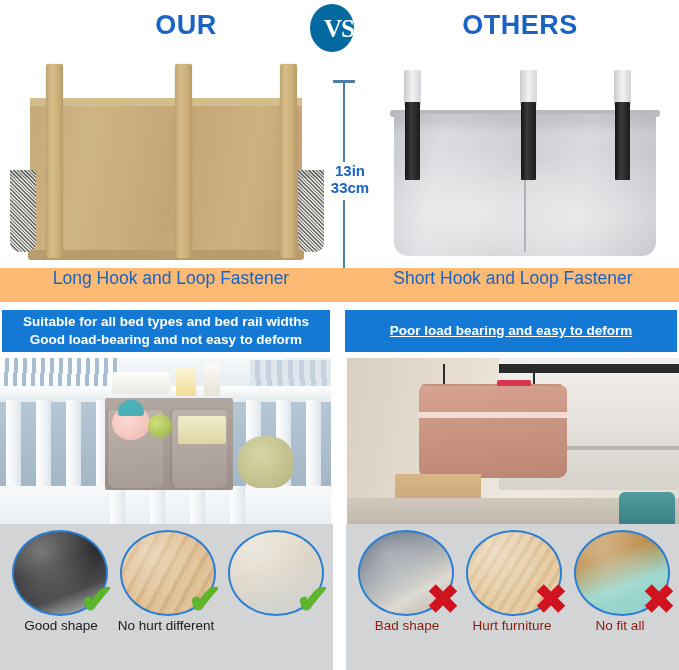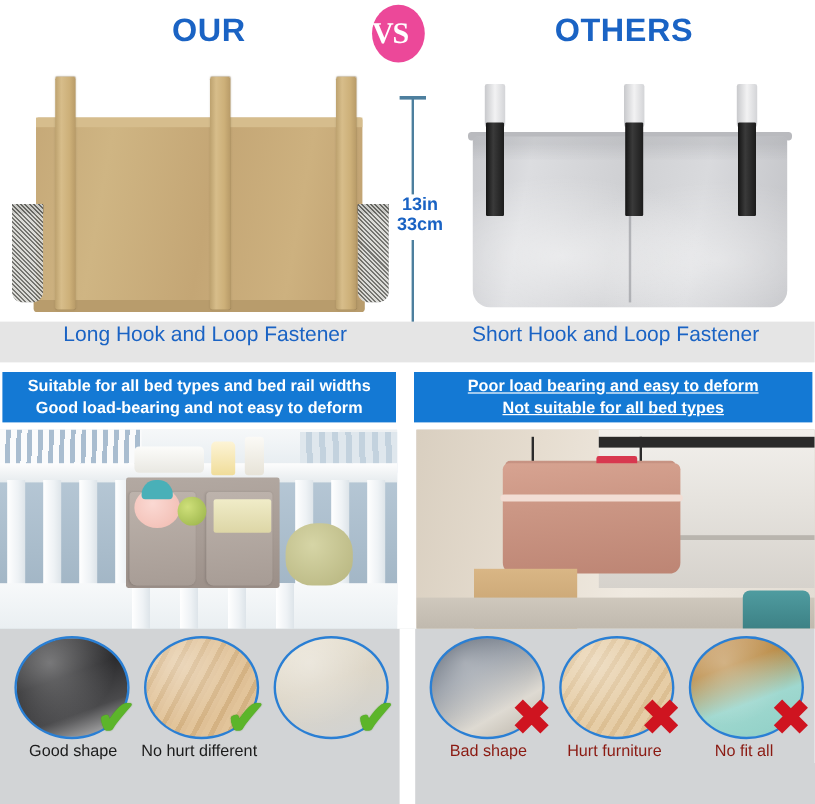--- a/index.html
+++ b/index.html
@@ -8,31 +8,31 @@
     background:#ffffff;
     font-family:"Liberation Sans", sans-serif;
     overflow:hidden;
     position:relative;
   }
   .page{position:relative;width:679px;height:670px;}
 
   
   .header{position:absolute;left:0;top:0;width:679px;height:58px;background:#fff;}
   .hdr-our{
-    position:absolute;left:104px;top:10px;width:140px;text-align:center;
+    position:absolute;left:116px;top:10px;width:140px;text-align:center;
     font-size:27px;font-weight:bold;color:#1a63c4;letter-spacing:.5px;
   }
   .hdr-others{
     position:absolute;left:430px;top:10px;width:180px;text-align:center;
     font-size:27px;font-weight:bold;color:#1a63c4;letter-spacing:.5px;
   }
   .vs-badge{
     position:absolute;left:310px;top:4px;width:44px;height:48px;
-    background:#ec4899;border-radius:50%;
-    display:flex;align-items:center;justify-content:flex-start;
+    background:#0369a1;border-radius:50%;
+    display:flex;align-items:center;justify-content:flex-end;
   }
   .vs-badge span{
     font-family:"Liberation Serif", serif;
     color:#fff;font-size:25px;font-weight:bold;line-height:1;
     letter-spacing:-1px;
   }
 
   
   .prod-row{position:absolute;left:0;top:58px;width:679px;height:212px;background:#fff;}
 
@@ -95,21 +95,21 @@
     background:linear-gradient(90deg,#c8c9cc,#f2f2f3,#d3d4d7);
     border-radius:2px;
   }
   .strap-grey-black{
     position:absolute;top:40px;width:15px;height:78px;
     background:linear-gradient(90deg,#141414,#3a3a3a 40%,#1c1c1c);
     border-radius:1px;
   }
 
   
-  .caption-row{position:absolute;left:0;top:268px;width:679px;height:34px;background:#e5e5e5;}
+  .caption-row{position:absolute;left:0;top:268px;width:679px;height:34px;background:#fdba74;}
   .cap{
     position:absolute;top:0;font-size:17.5px;color:#1a63c4;text-align:center;
   }
   .cap-left{left:6px;width:330px;}
   .cap-right{left:348px;width:330px;}
 
   
   .banner-row{position:absolute;left:0;top:306px;width:679px;height:50px;background:#fff;}
   .banner{
     position:absolute;top:4px;height:42px;background:#1479d4;
@@ -287,21 +287,20 @@
     <div class="cap cap-right">Short Hook and Loop Fastener</div>
   </div>
 
   <div class="banner-row">
     <div class="banner banner-left">
       <div class="ln">Suitable for all bed types and bed rail widths</div>
       <div class="ln">Good load-bearing and not easy to deform</div>
     </div>
     <div class="banner banner-right">
       <div class="ln">Poor load bearing and easy to deform</div>
-      <div class="ln">Not suitable for all bed types</div>
     </div>
   </div>
 
   <div class="photo-row">
 
     <div class="photo photo-left">
       <div class="nurse-wall"></div>
       <div class="nurse-blanket"></div>
       <div class="nurse-blanket2"></div>
       <div class="nurse-blanket3"></div>

